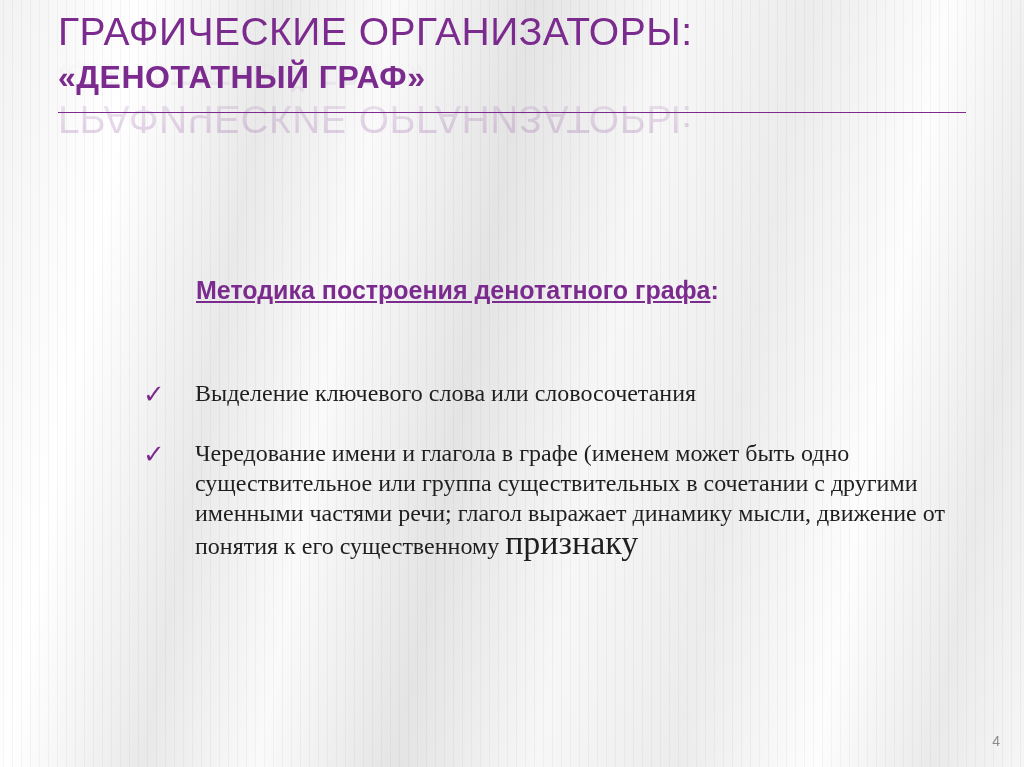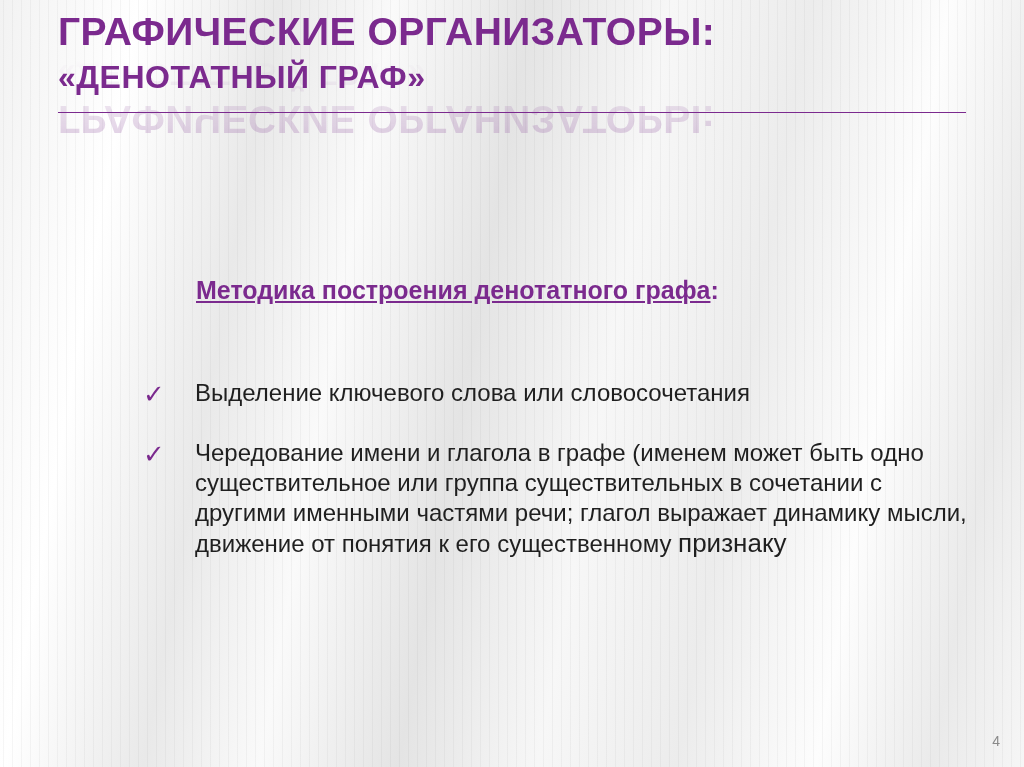--- a/index.html
+++ b/index.html
@@ -44,21 +44,21 @@
 
   
   .title-block {
     position: absolute;
     left: 58px;
     top: 10px;
     width: 900px;
   }
   .title-line1 {
     font-size: 39px;
-    font-weight: bold;
+    font-weight: normal;
     color: #7b2a8e;
     letter-spacing: 0.5px;
     text-transform: uppercase;
     line-height: 44px;
     white-space: nowrap;
   }
   .title-line2 {
     font-size: 32px;
     font-weight: bold;
     color: #7b2a8e;
@@ -146,23 +146,24 @@
     font-size: 26px;
     line-height: 28px;
     padding-top: 2px;
     font-family: "DejaVu Sans", sans-serif;
   }
   .bullet-text {
     flex: 1 1 auto;
     font-size: 24px;
     line-height: 30px;
     color: #1f1f1f;
+    font-family: Liberation Serif, serif;
   }
   .bullet-text .emph {
-    font-size: 26px;
+    font-size: 34px;
   }
 
   .page-number {
     position: absolute;
     right: 24px;
     bottom: 18px;
     font-size: 14px;
     color: #8a8a8a;
   }
 </style>

